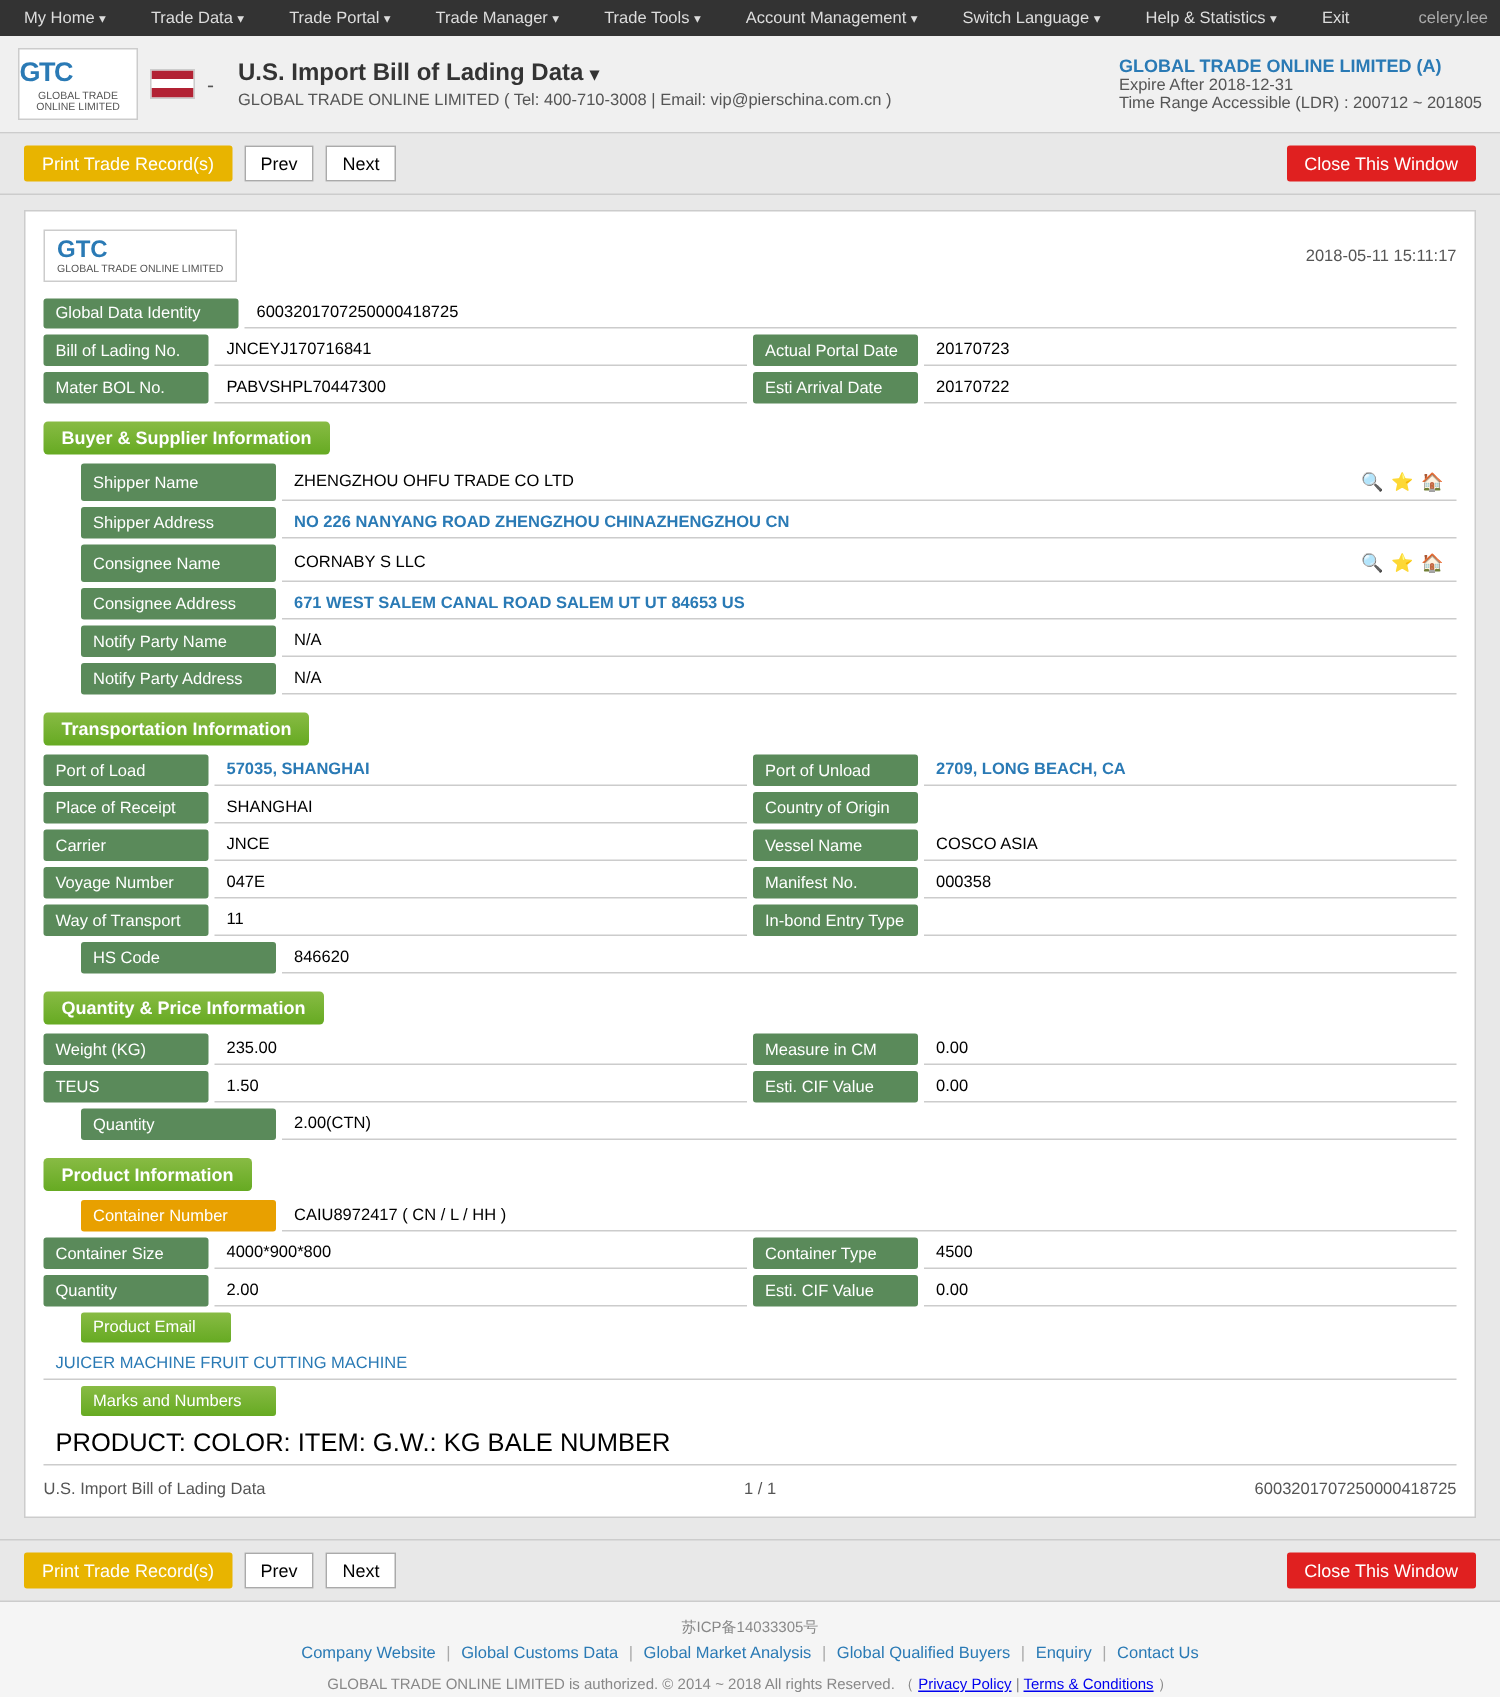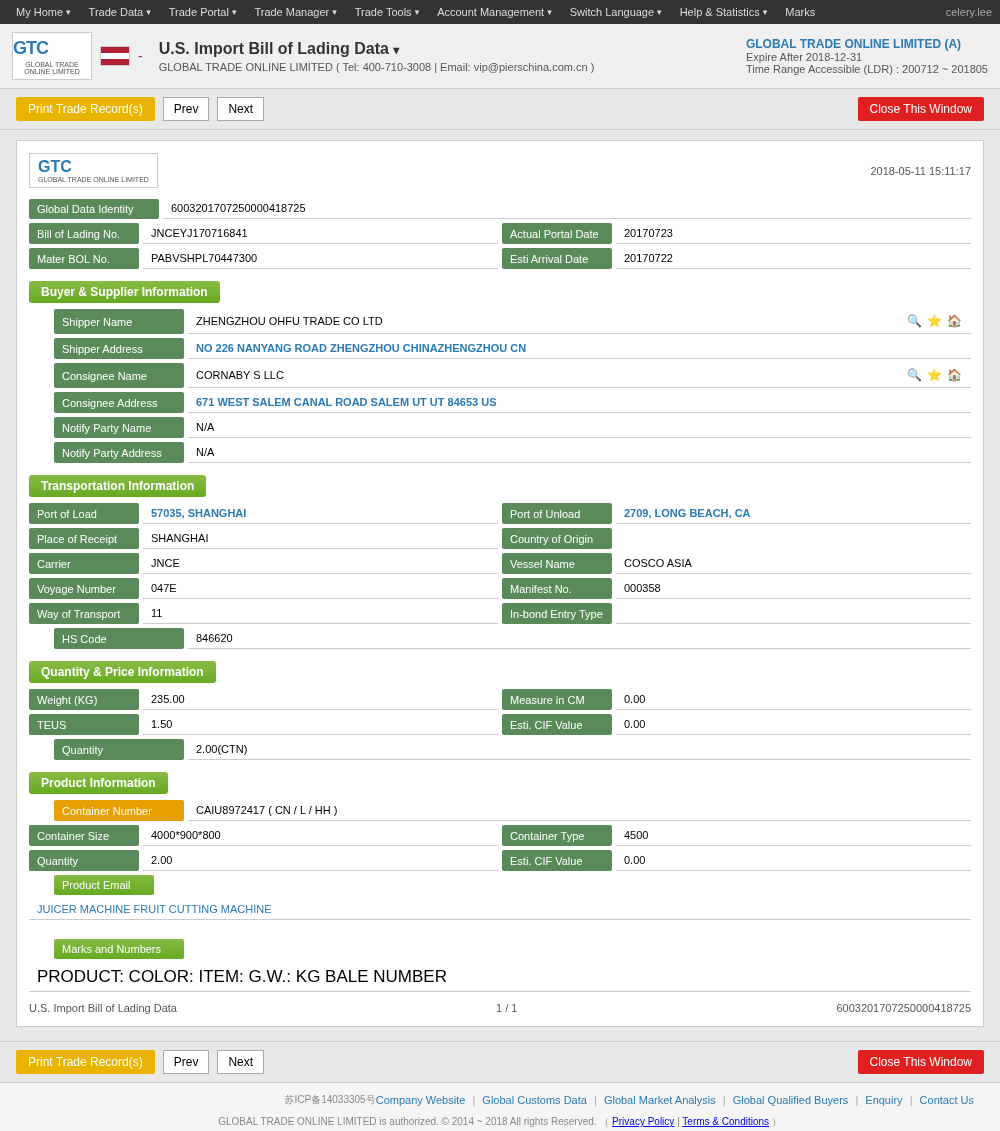--- a/index.html
+++ b/index.html
@@ -8,21 +8,21 @@
     
     .top-nav {
       background: #333;
       color: #fff;
       display: flex;
       align-items: center;
       padding: 0 8px;
       height: 24px;
       font-size: 11px;
     }
-    .top-nav .nav-items { display: flex; flex: 1; gap: 2px; }
+    .top-nav .nav-items { display: flex; flex: 1; gap: 14px; }
     .top-nav .nav-item {
       padding: 3px 8px;
       cursor: pointer;
       display: flex;
       align-items: center;
       gap: 3px;
       color: #ddd;
     }
     .top-nav .nav-right { color: #aaa; font-size: 11px; }
 
@@ -210,21 +210,20 @@
     }
 
     
     .field-label.product-desc {
       background: linear-gradient(to bottom, #88bb44, #66aa22);
       min-width: 100px;
     }
     .field-label.marks {
       background: linear-gradient(to bottom, #88bb44, #66aa22);
       min-width: 130px;
-      margin-top: 15px;
     }
 
     
     .card-footer {
       display: flex;
       justify-content: space-between;
       align-items: center;
       margin-top: 10px;
       font-size: 11px;
       color: #555;
@@ -288,21 +287,21 @@
     </div>
     <div class="nav-item">
       <span>Switch Language</span>
       <span class="nav-arrow">▾</span>
     </div>
     <div class="nav-item">
       <span>Help &amp; Statistics</span>
       <span class="nav-arrow">▾</span>
     </div>
     <div class="nav-item">
-      <span>Marks</span>
+      <span>Exit</span>
     </div>
   </div>
   <div class="nav-right">celery.lee</div>
 </div>
 
 <div class="header">
   <div class="logo-area">
     <div class="logo-box">
       <div>
         <div class="logo-text">GTC</div>
@@ -601,21 +600,21 @@
 </div>
 
 <div class="bottom-action-bar">
   <button class="btn-print">Print Trade Record(s)</button>
   <button class="btn-nav">Prev</button>
   <button class="btn-nav">Next</button>
   <button class="btn-close">Close This Window</button>
 </div>
 
 <div class="page-footer">
-  <div style="display:flex; justify-content:flex-end; align-items:center; padding: 4px 20px;">
+  <div style="display:flex; justify-content:space-between; align-items:center; padding: 4px 20px; flex-direction: column;">
     <div class="icp">苏ICP备14033305号</div>
     <div class="footer-links">
       <a href="#">Company Website</a>
       <span> | </span>
       <a href="#">Global Customs Data</a>
       <span> | </span>
       <a href="#">Global Market Analysis</a>
       <span> | </span>
       <a href="#">Global Qualified Buyers</a>
       <span> | </span>

